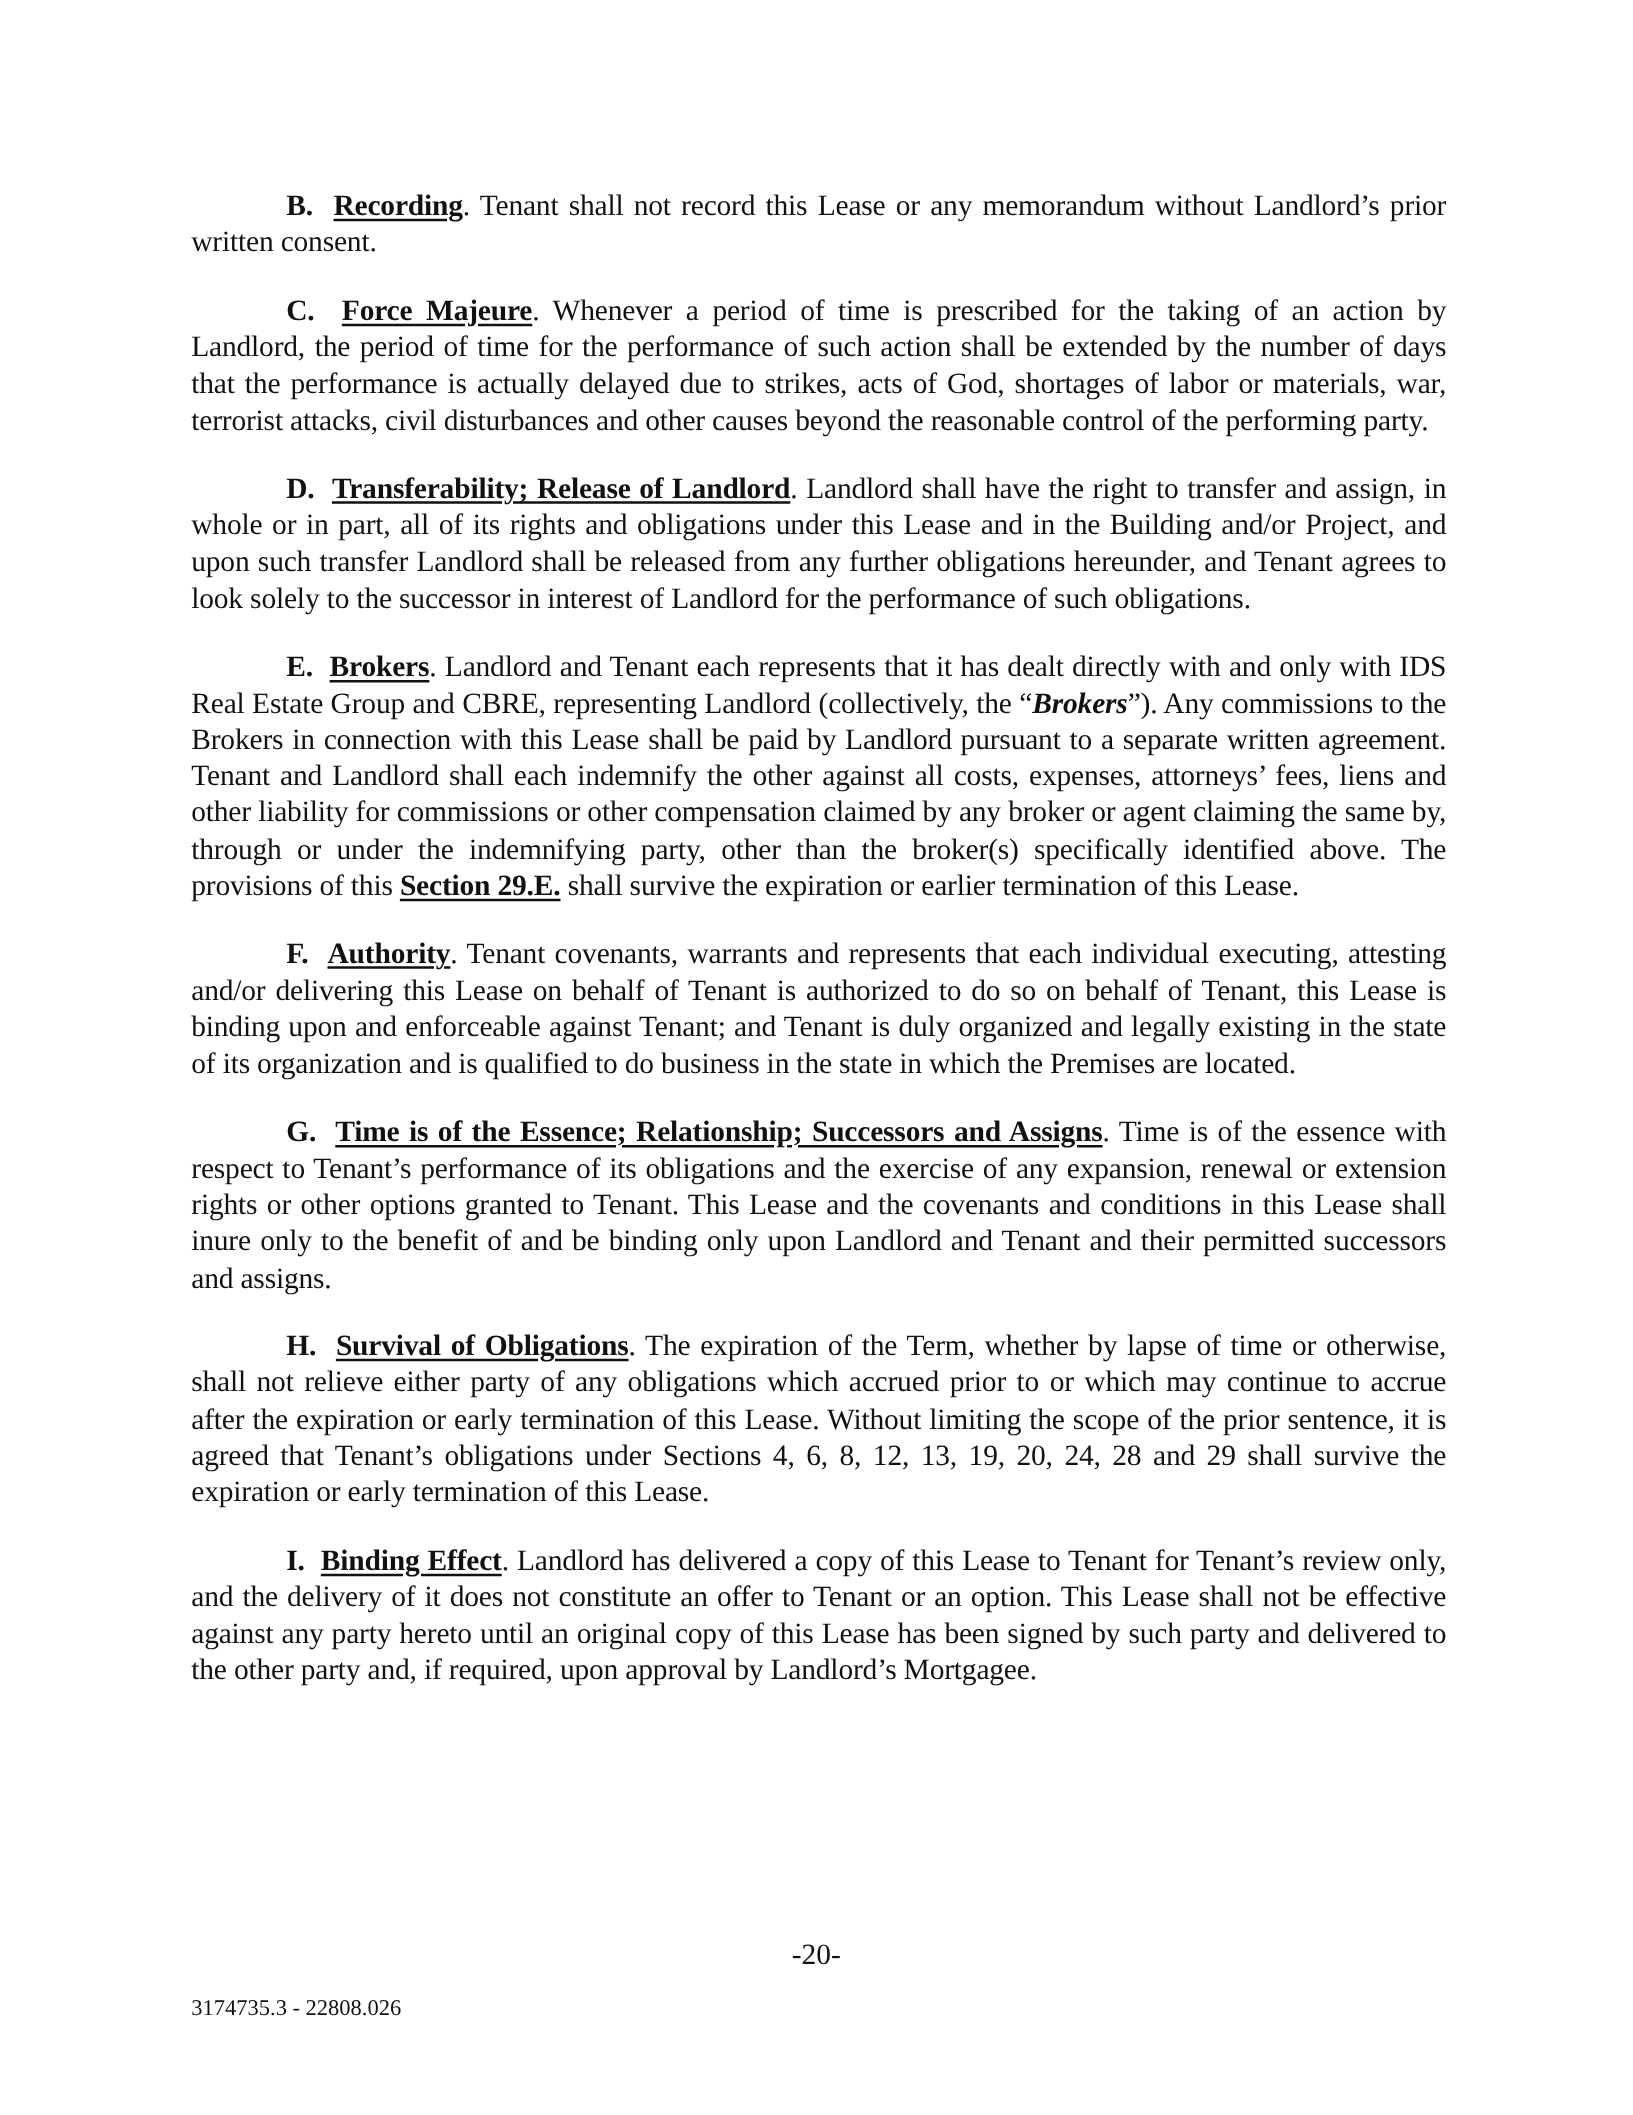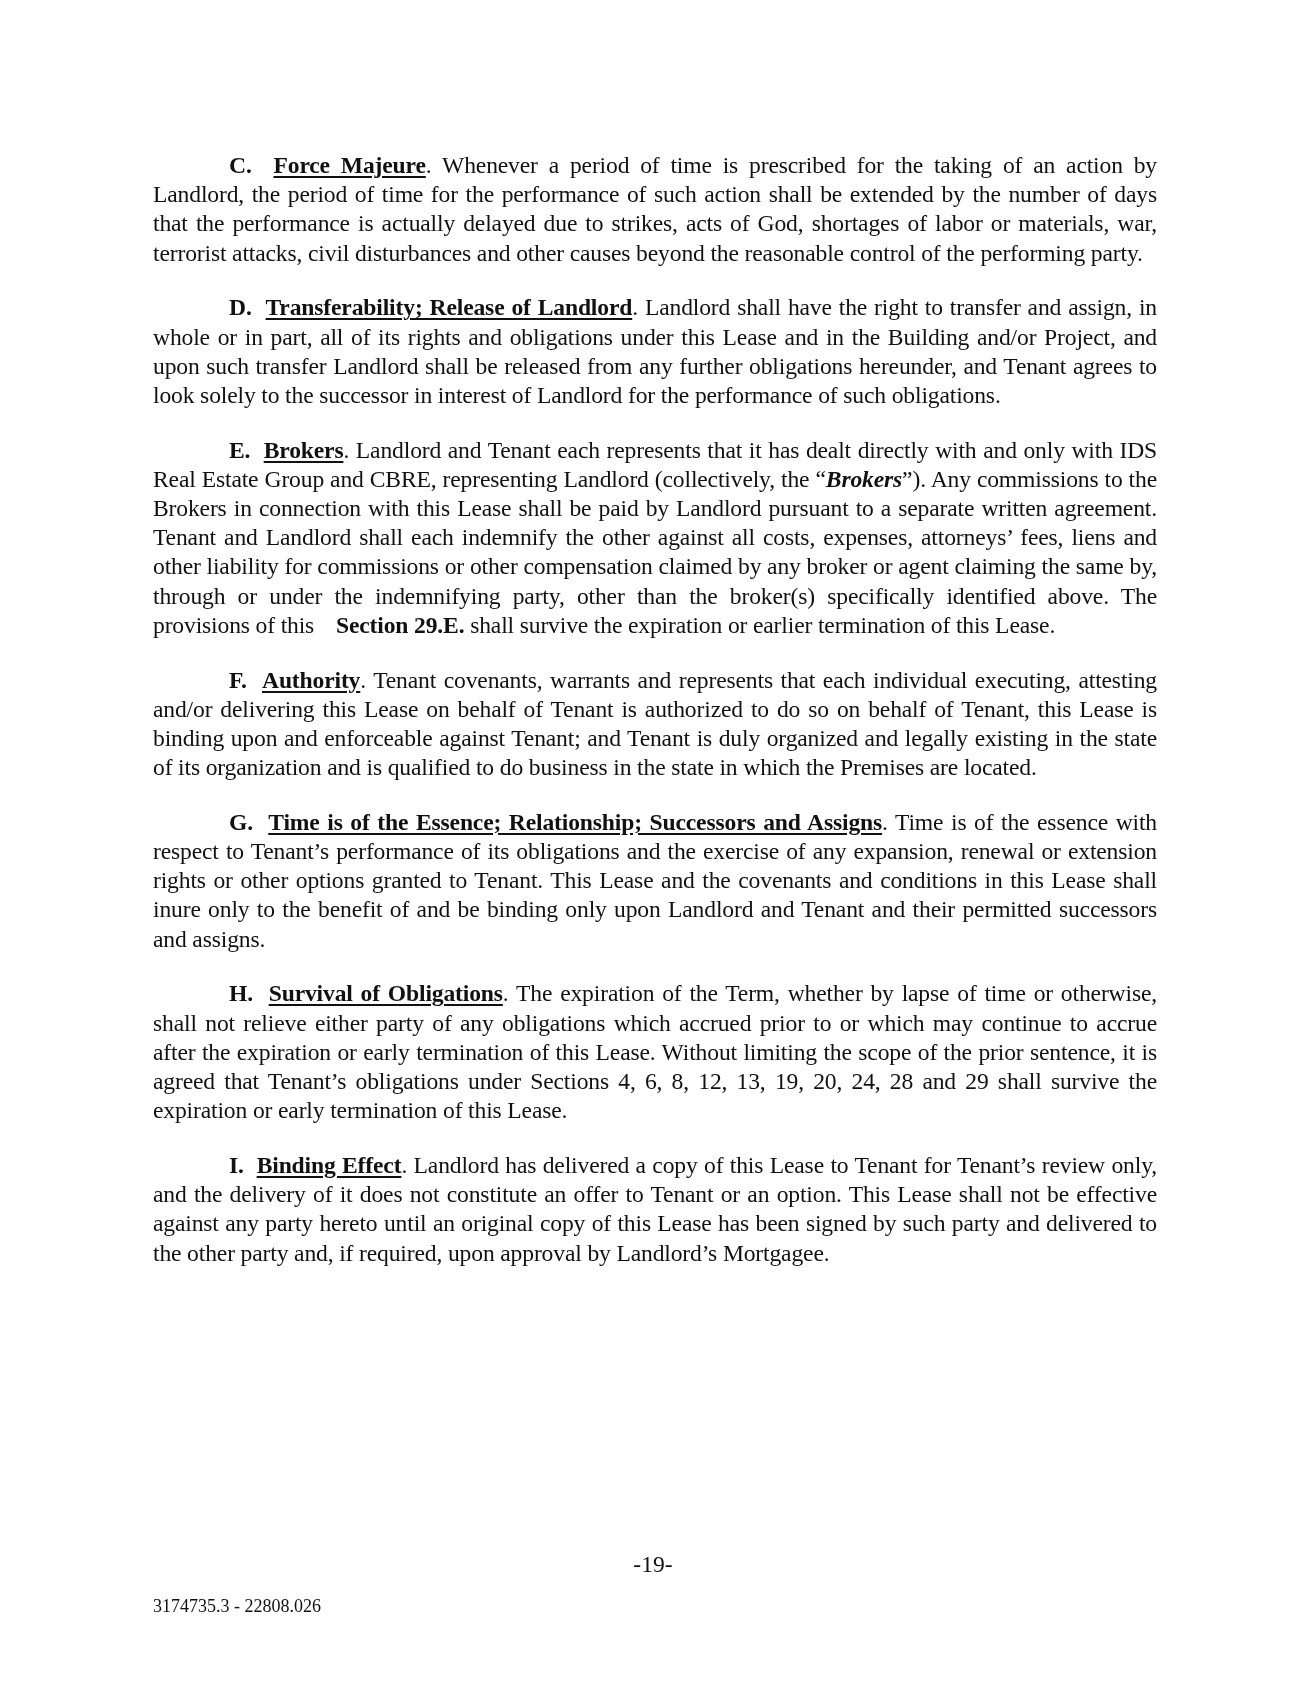--- a/index.html
+++ b/index.html
@@ -35,23 +35,23 @@
   .para .heading {
     font-weight: bold;
     text-decoration: underline;
     text-decoration-thickness: 2px;
     text-underline-offset: 3px;
   }
   .para .bold { font-weight: normal; }
   .para .bold-italic { font-weight: bold; font-style: italic; }
   .para .bold-underline {
     font-weight: bold;
+    text-decoration: underline;
     text-decoration-thickness: 2px;
     text-underline-offset: 3px;
-    margin-left: 16px;
   }
   .page-number {
     position: absolute;
     left: 0;
     width: 1306px;
     top: 1551px;
     text-align: center;
     font-size: 23.6px;
   }
   .doc-id {
@@ -59,24 +59,25 @@
     left: 153px;
     top: 1596px;
     font-size: 18px;
   }
 </style>
 </head>
 <body>
 
 <div class="page">
   <div id="sections">
+      <p class="para"><span class="letter">B.</span>&nbsp; <span class="heading">Recording</span><span>.  Tenant shall not record this Lease or any memorandum without Landlord’s prior written consent.</span></p>
       <p class="para"><span class="letter">C.</span>&nbsp; <span class="heading">Force Majeure</span><span>.  Whenever a period of time is prescribed for the taking of an action by Landlord, the period of time for the performance of such action shall be extended by the number of days that the performance is actually delayed due to strikes, acts of God, shortages of labor or materials, war, terrorist attacks, civil disturbances and other causes beyond the reasonable control of the performing party.</span></p>
       <p class="para"><span class="letter">D.</span>&nbsp; <span class="heading">Transferability; Release of Landlord</span><span>.  Landlord shall have the right to transfer and assign, in whole or in part, all of its rights and obligations under this Lease and in the Building and/or Project, and upon such transfer Landlord shall be released from any further obligations hereunder, and Tenant agrees to look solely to the successor in interest of Landlord for the performance of such obligations.</span></p>
       <p class="para"><span class="letter">E.</span>&nbsp; <span class="heading">Brokers</span><span>.  Landlord and Tenant each represents that it has dealt directly with and only with IDS Real Estate Group and CBRE, representing Landlord (collectively, the “</span><span class="bold-italic">Brokers</span><span>”).  Any commissions to the Brokers in connection with this Lease shall be paid by Landlord pursuant to a separate written agreement.  Tenant and Landlord shall each indemnify the other against all costs, expenses, attorneys’ fees, liens and other liability for commissions or other compensation claimed by any broker or agent claiming the same by, through or under the indemnifying party, other than the broker(s) specifically identified above.  The provisions of this </span><span class="bold-underline">Section 29.E.</span><span> shall survive the expiration or earlier termination of this Lease.</span></p>
       <p class="para"><span class="letter">F.</span>&nbsp; <span class="heading">Authority</span><span>.  Tenant covenants, warrants and represents that each individual executing, attesting and/or delivering this Lease on behalf of Tenant is authorized to do so on behalf of Tenant, this Lease is binding upon and enforceable against Tenant; and Tenant is duly organized and legally existing in the state of its organization and is qualified to do business in the state in which the Premises are located.</span></p>
       <p class="para"><span class="letter">G.</span>&nbsp; <span class="heading">Time is of the Essence; Relationship; Successors and Assigns</span><span>.  Time is of the essence with respect to Tenant’s performance of its obligations and the exercise of any expansion, renewal or extension rights or other options granted to Tenant.  This Lease and the covenants and conditions in this Lease shall inure only to the benefit of and be binding only upon Landlord and Tenant and their permitted successors and assigns.</span></p>
       <p class="para"><span class="letter">H.</span>&nbsp; <span class="heading">Survival of Obligations</span><span>.  The expiration of the Term, whether by lapse of time or otherwise, shall not relieve either party of any obligations which accrued prior to or which may continue to accrue after the expiration or early termination of this Lease.  Without limiting the scope of the prior sentence, it is agreed that Tenant’s obligations under </span><span class="bold">Sections 4, 6, 8, 12, 13, 19, 20, 24, 28</span><span> and </span><span class="bold">29</span><span> shall survive the expiration or early termination of this Lease.</span></p>
       <p class="para"><span class="letter">I.</span>&nbsp; <span class="heading">Binding Effect</span><span>.  Landlord has delivered a copy of this Lease to Tenant for Tenant’s review only, and the delivery of it does not constitute an offer to Tenant or an option.  This Lease shall not be effective against any party hereto until an original copy of this Lease has been signed by such party and delivered to the other party and, if required, upon approval by Landlord’s Mortgagee.</span></p>
     </div>
 </div>
 
-<div class="page-number">-19-</div>
+<div class="page-number">-20-</div>
 <div class="doc-id">3174735.3 - 22808.026</div>
 
 </body></html>

